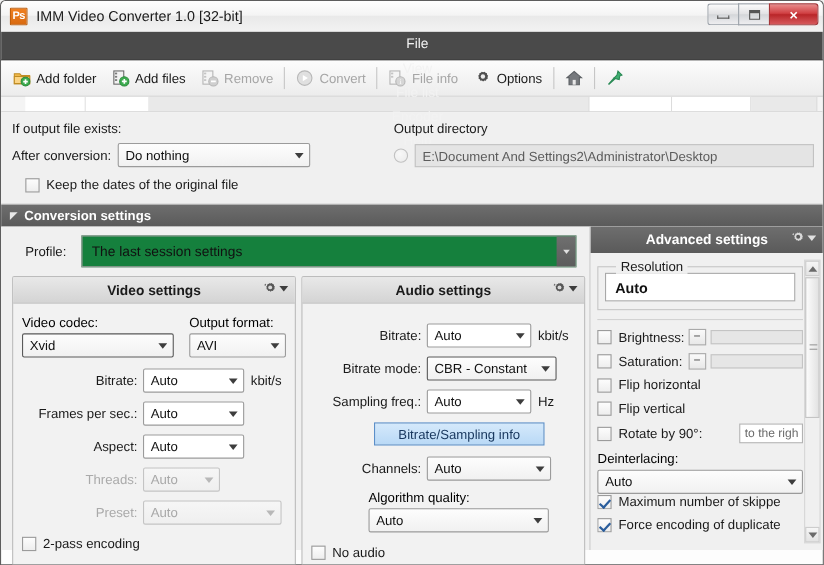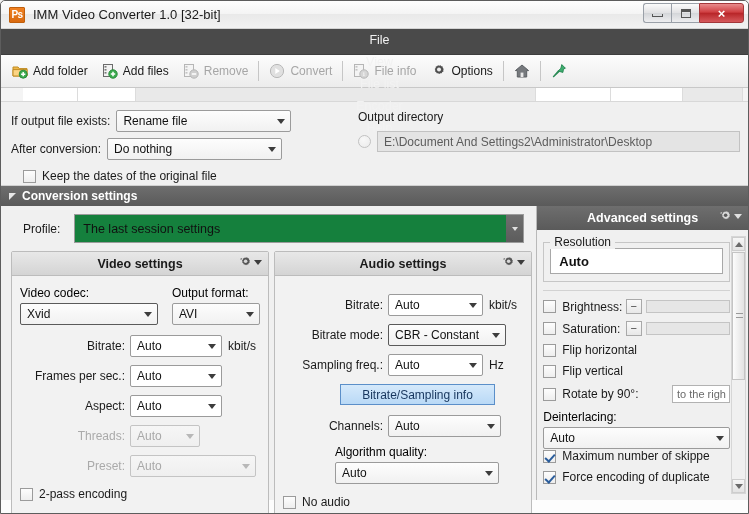--- a/index.html
+++ b/index.html
@@ -323,21 +323,21 @@
     padding: 8px 0 0 6px;
     overflow: hidden;
   }
   .fieldset {
     border: 1px solid #c6c6c6;
     margin: 4px 18px 8px 0;
     padding: 5px 6px 7px 6px;
     position: relative;
   }
   .legend {
-    position: absolute; top: -8px; left: 6px;
+    position: absolute; top: -8px; left: 16px;
     background: #f0f0f0;
     padding: 0 4px;
     font-size: 12px; color: #1a1a1a;
   }
   .resbox {
     height: 26px; background: #fff;
     border: 1px solid #a8a8a8;
     display: flex; align-items: center;
     padding-left: 8px;
     font-size: 13px; font-weight: bold; color: #111;
@@ -516,26 +516,20 @@
     <div class="fl-cell" style="width:75px"></div>
     <div class="fl-cell" style="width:72px"></div>
     <div class="fl-gap" style="width:60px"></div>
   </div>
 
   <div class="outrow">
 
     <div class="outleft">
       <div class="frow">
         <span class="flabel">If output file exists:</span>
-        <div class="combo" style="width:175px">
-          <span>Rename file</span>
-          <span class="arrow">
-              <i class="caret"></i>
-            </span>
-        </div>
       </div>
       <div class="frow">
         <span class="flabel">After conversion:</span>
         <div class="combo" style="width:175px">
           <span>Do nothing</span>
           <span class="arrow">
               <i class="caret"></i>
             </span>
         </div>
       </div>

